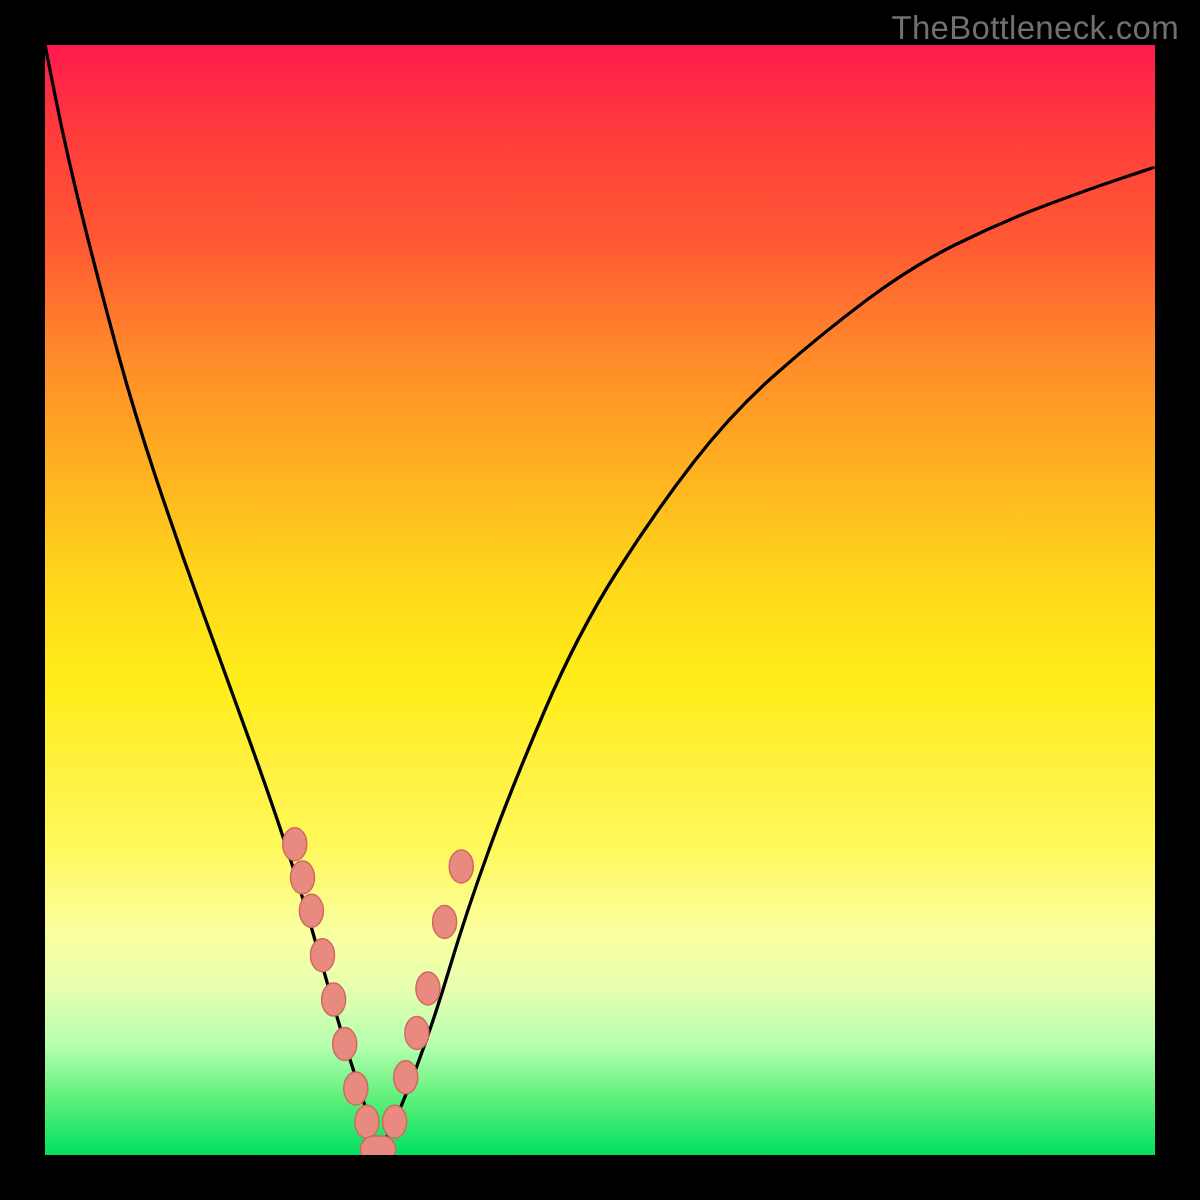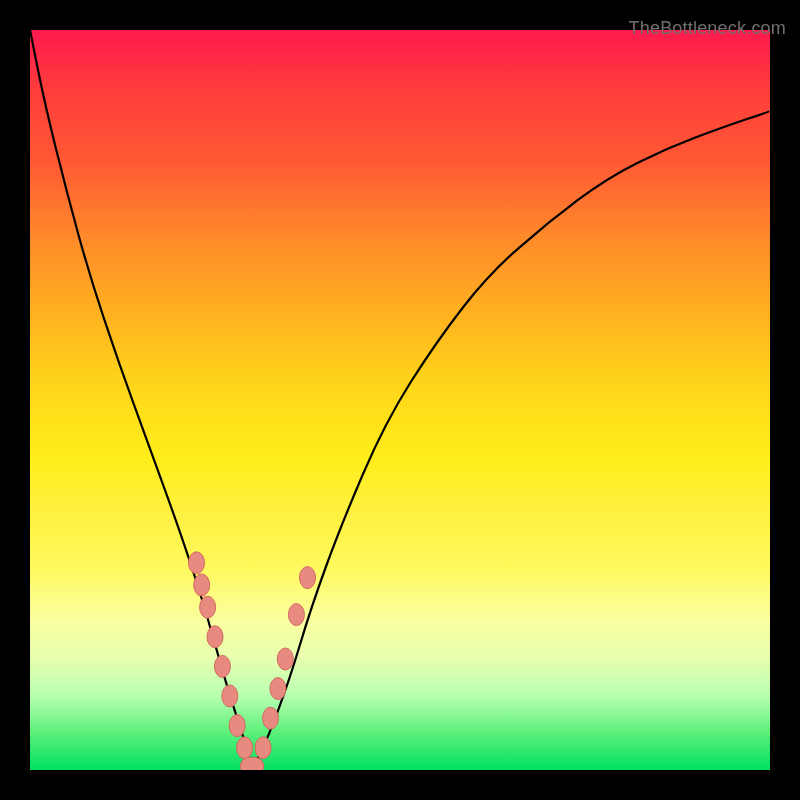--- a/index.html
+++ b/index.html
@@ -29,23 +29,23 @@
       #fff95a 72%,
       #faffa0 80%,
       #e6ffb0 85%,
       #b8ffb0 90%,
       #5cf07a 95%,
       #00e060 100%
     );
   }
   .watermark {
     position: absolute;
-    top: 18px;
+    top: 6px;
     right: 14px;
-    font-size: 18px;
+    font-size: 22px;
     color: #707070;
     font-weight: 500;
     letter-spacing: 0.2px;
     z-index: 5;
   }
   svg.plot {
     position: absolute;
     left: 0; top: 0;
     width: 740px;
     height: 740px;

